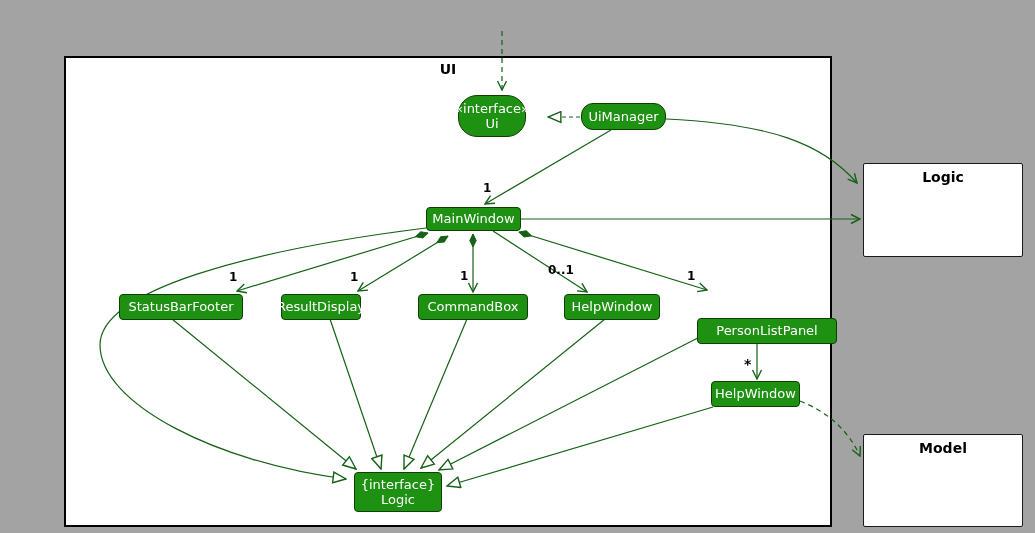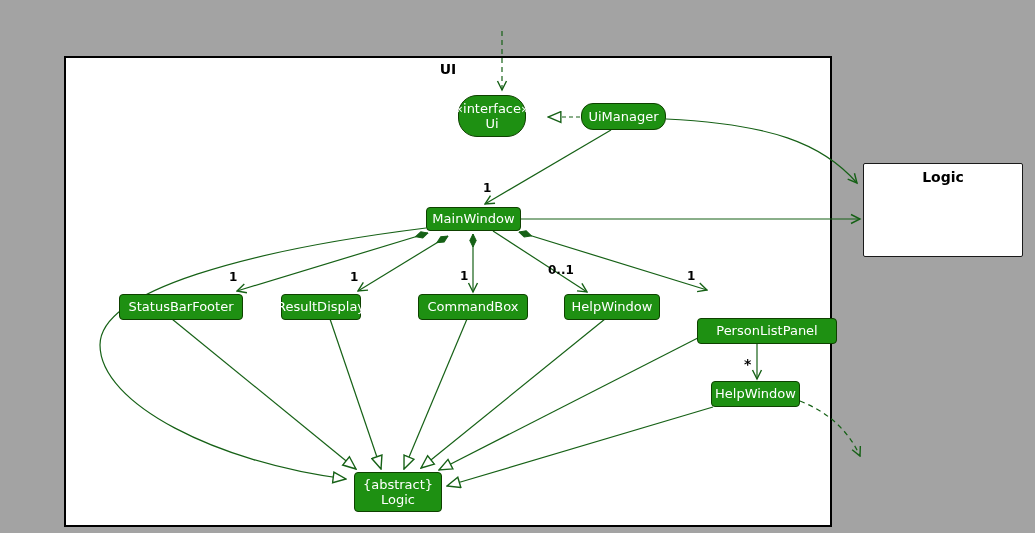--- a/index.html
+++ b/index.html
@@ -53,20 +53,23 @@
 </head>
 <body>
 
 <div id="canvas">
 
   <div class="pkg pkg-ui">
     <div class="pkg-label">UI</div>
   </div>
   <div class="pkg pkg-ext pkg-logic">
     <div class="pkg-label" style="top:5px">Logic</div>
+  </div>
+  <div class="pkg pkg-ext pkg-model">
+    <div class="pkg-label" style="top:5px">Model</div>
   </div>
 
   <svg class="edges" width="1035" height="533" viewBox="0 0 1035 533">
     <defs>
       <marker id="mArrow" viewBox="0 0 12 12" refX="10.5" refY="6" markerWidth="12" markerHeight="12" markerUnits="userSpaceOnUse" orient="auto">
         <path d="M1.5,1.5 L10.5,6 L1.5,10.5" fill="none" stroke="#166116" stroke-width="1.4"></path>
       </marker>
       <marker id="mTri" viewBox="0 0 14 12" refX="13" refY="6" markerWidth="15" markerHeight="13" markerUnits="userSpaceOnUse" orient="auto">
         <path d="M1,1 L13,6 L1,11 Z" fill="#ffffff" stroke="#166116" stroke-width="1.3"></path>
       </marker>
@@ -120,21 +123,21 @@
   <div class="cls c-hw">
     <span>HelpWindow</span>
   </div>
   <div class="cls c-plp">
     <span>PersonListPanel</span>
   </div>
   <div class="cls c-pc">
     <span>HelpWindow</span>
   </div>
   <div class="cls c-uipart">
-    <span>{abstract}</span>
+    <span>{interface}</span>
     <span>Logic</span>
   </div>
 
   <div class="mult m-mw">1</div>
   <div class="mult m-stb">1</div>
   <div class="mult m-rd">1</div>
   <div class="mult m-cb">1</div>
   <div class="mult m-hw">0..1</div>
   <div class="mult m-plp">1</div>
   <div class="mult m-pc">*</div>

